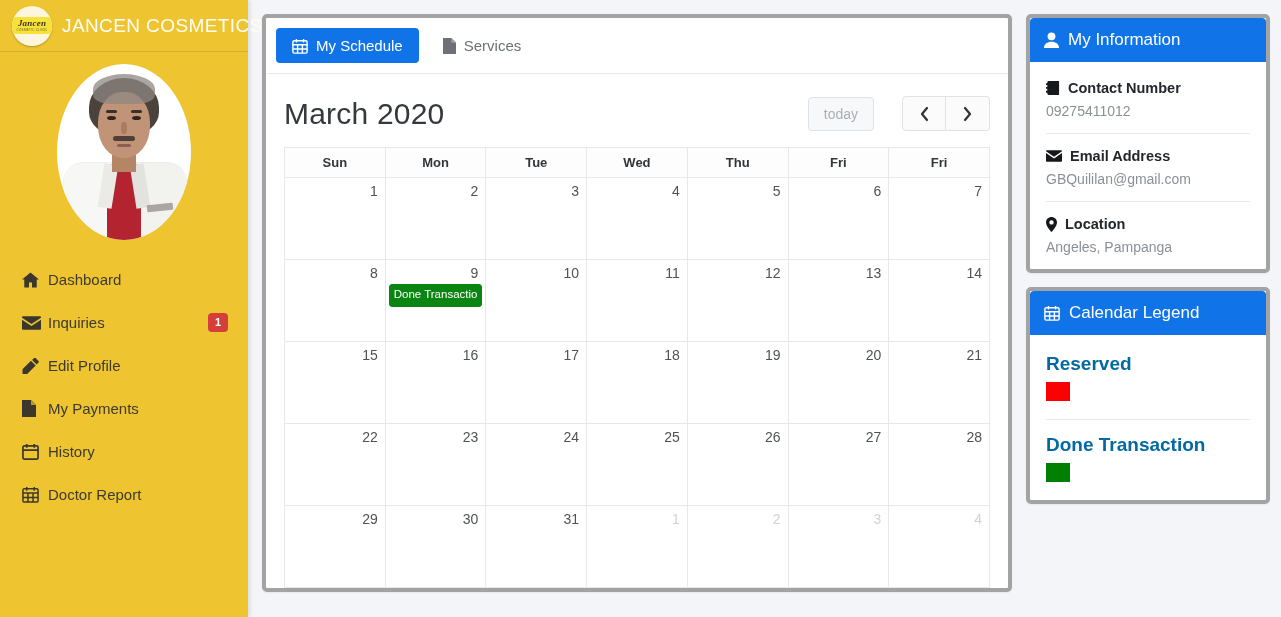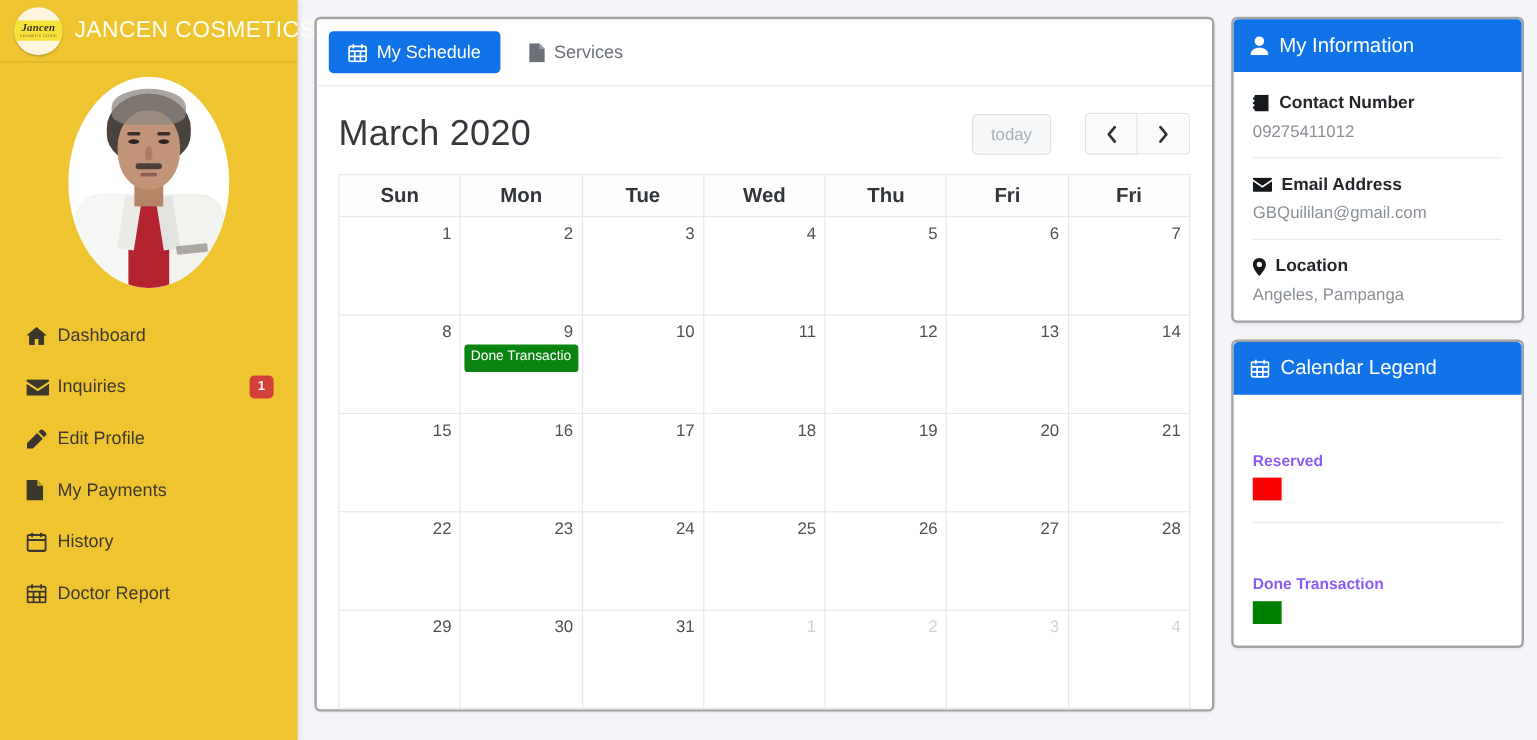--- a/index.html
+++ b/index.html
@@ -117,21 +117,21 @@
   
   .main {
     flex: 1; height: 617px; position: relative;
     background: #f4f5f8; overflow: hidden;
     display: flex; gap: 14px;
     padding: 14px 8px 0 14px;
   }
 
   .card {
     background: #fff;
-    border: 2px solid #a3a3a3;
+    border: 4px solid #a3a3a3;
     border-radius: 5px;
     box-shadow: 0 1px 2px rgba(0,0,0,.06);
   }
 
   
   .cal-card { width: 750px; flex: none; align-self: flex-start; }
   .cal-tabs {
     display: flex; align-items: center; gap: 8px;
     padding: 10px 10px 10px 10px;
     border-bottom: 1px solid #e9ebee;
@@ -167,21 +167,21 @@
     background: #fbfbfc; border: 1px solid #dfe2e6;
     display: flex; align-items: center; justify-content: center;
     cursor: pointer; color: #2f3337;
   }
   .btn-arrow:first-child { border-radius: 4px 0 0 4px; }
   .btn-arrow:last-child { border-radius: 0 4px 4px 0; border-left: none; }
   .btn-arrow svg { display:block; }
 
   table.cal { width: 100%; border-collapse: collapse; table-layout: fixed; }
   table.cal th {
-    font-size: 17px; font-weight: 700; color: #32363a;
+    font-size: 13px; font-weight: 700; color: #32363a;
     padding: 7px 0; text-align: center;
     border: 1px solid #e6e8eb; background: #fdfdfd;
   }
   table.cal td {
     border: 1px solid #e6e8eb;
     height: 82px; vertical-align: top; padding: 0;
     background: #fff;
   }
   td.today { background: #fcf8e3; }
   .daynum {
@@ -211,21 +211,21 @@
   .info-row + .info-row { border-top: 1px solid #e8eaec; margin-top: 14px; }
   .info-label {
     display: flex; align-items: center; gap: 8px;
     font-size: 14.5px; font-weight: 700; color: #23272b;
   }
   .info-label svg { display:block; }
   .info-value { font-size: 14px; color: #8a9097; padding: 7px 0 0 0; }
 
   .legend-row { padding: 14px 0 4px 0; }
   .legend-row + .legend-row { border-top: 1px solid #e8eaec; margin-top: 14px; }
-  .legend-label { font-size: 13px; font-weight: 700; color: #8b5cf6; margin-top: 29px; }
+  .legend-label { font-size: 19px; font-weight: 700; color: #0369a1; }
   .swatch { width: 24px; height: 19px; margin-top: 7px; }
 </style>
 </head>
 <body>
 
 <div class="app">
 
   <aside class="sidebar">
 
     <div class="brand">

